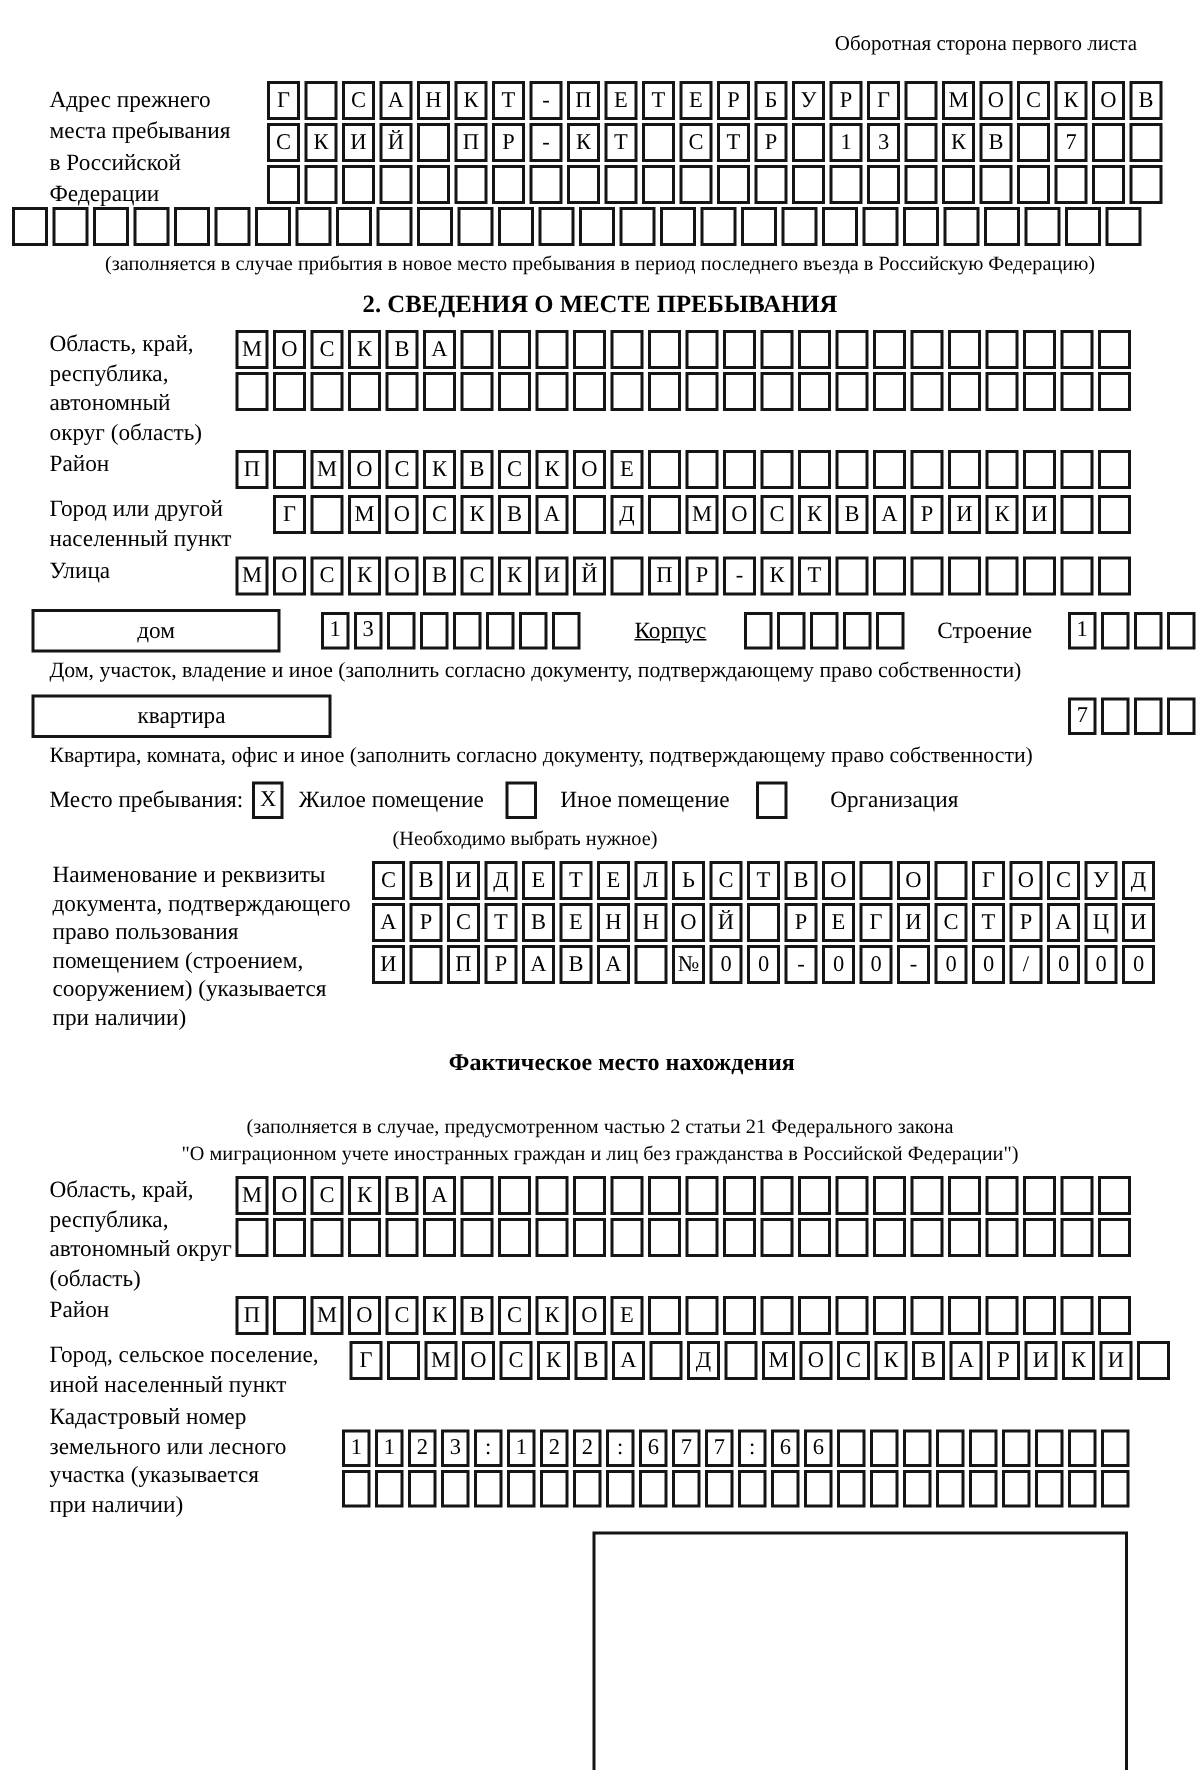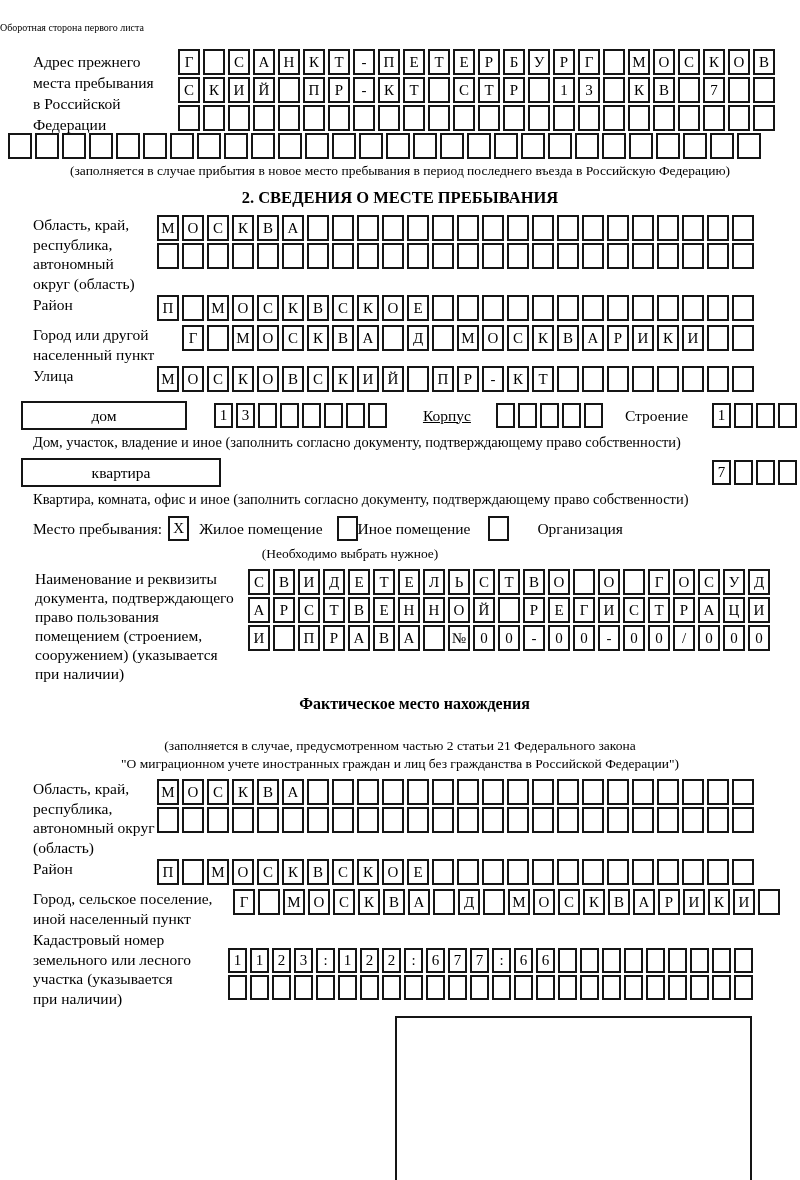--- a/index.html
+++ b/index.html
@@ -2,21 +2,21 @@
 <html><head>
 <meta charset="utf-8">
 <style>
   * { margin:0; padding:0; box-sizing:border-box; }
   html,body { background:#fff; }
   body {
     width:800px; height:1180px;
     font-family:"Liberation Serif", serif;
     color:#000; position:relative; overflow:hidden;
   }
-  .top-title { text-align:left; padding:22px 42px 0 0; font-size:10px;font-family:Liberation Serif, serif; }
+  .top-title { text-align:right; padding:22px 42px 0 0; font-size:14px;font-family:Liberation Serif, serif; }
 
   
   .cellrow { display:flex; margin-bottom:2px; }
   .cell {
     width:22px; height:26px; flex:none;
     border:2px solid #151515; margin-right:3px;
     display:inline-flex; align-items:center; justify-content:center;
     font-size:15px; line-height:1;
   }
   .row-wide .cell { width:24px; }
@@ -389,21 +389,21 @@
         <span class="cell"></span>
       </div>
   </div>
   <div class="caption">Квартира, комната, офис и иное (заполнить согласно документу, подтверждающему право собственности)</div>
 
   <div class="stay-line">
     <div class="inline-lbl">Место пребывания:</div>
     <div class="checkbox" style="margin-left:6px;">X</div>
     <div class="inline-lbl" style="margin-left:10px;">Жилое помещение</div>
     <div class="checkbox" style="margin-left:14px;"></div>
-    <div class="inline-lbl" style="">Иное помещение</div>
+    <div class="inline-lbl" style="margin-left:16px;">Иное помещение</div>
     <div class="checkbox" style="margin-left:18px;"></div>
     <div class="inline-lbl" style="margin-left:28px;">Организация</div>
   </div>
   <div class="stay-note">(Необходимо выбрать нужное)</div>
 
   <div class="doc-field">
     <div class="doc-label">
         <div class="line">Наименование и реквизиты</div>
         <div class="line">документа, подтверждающего</div>
         <div class="line">право пользования</div>

